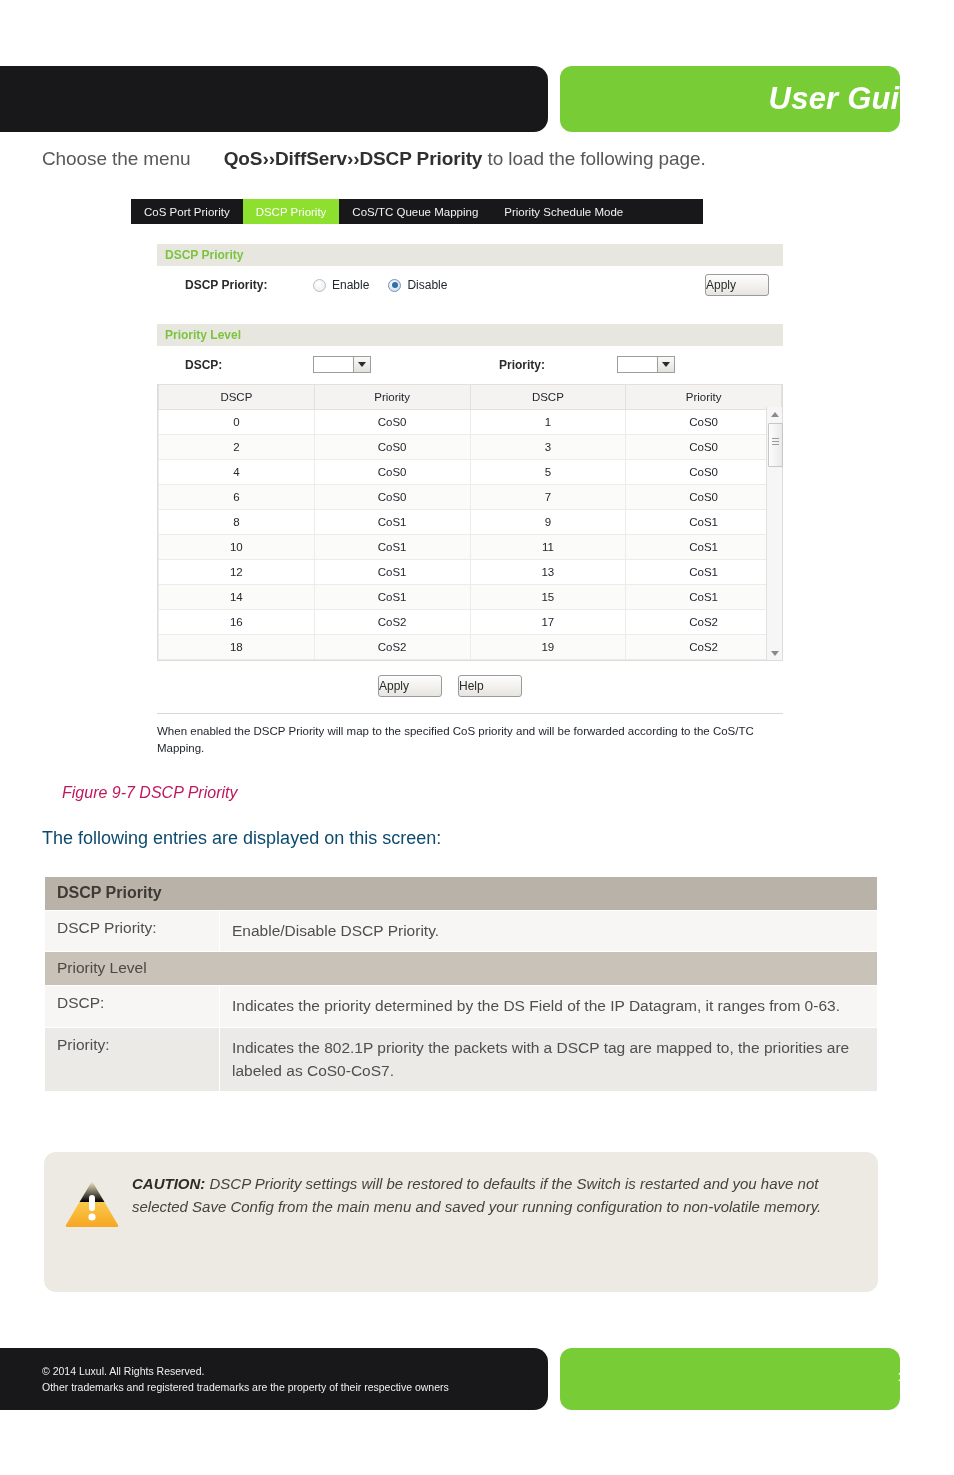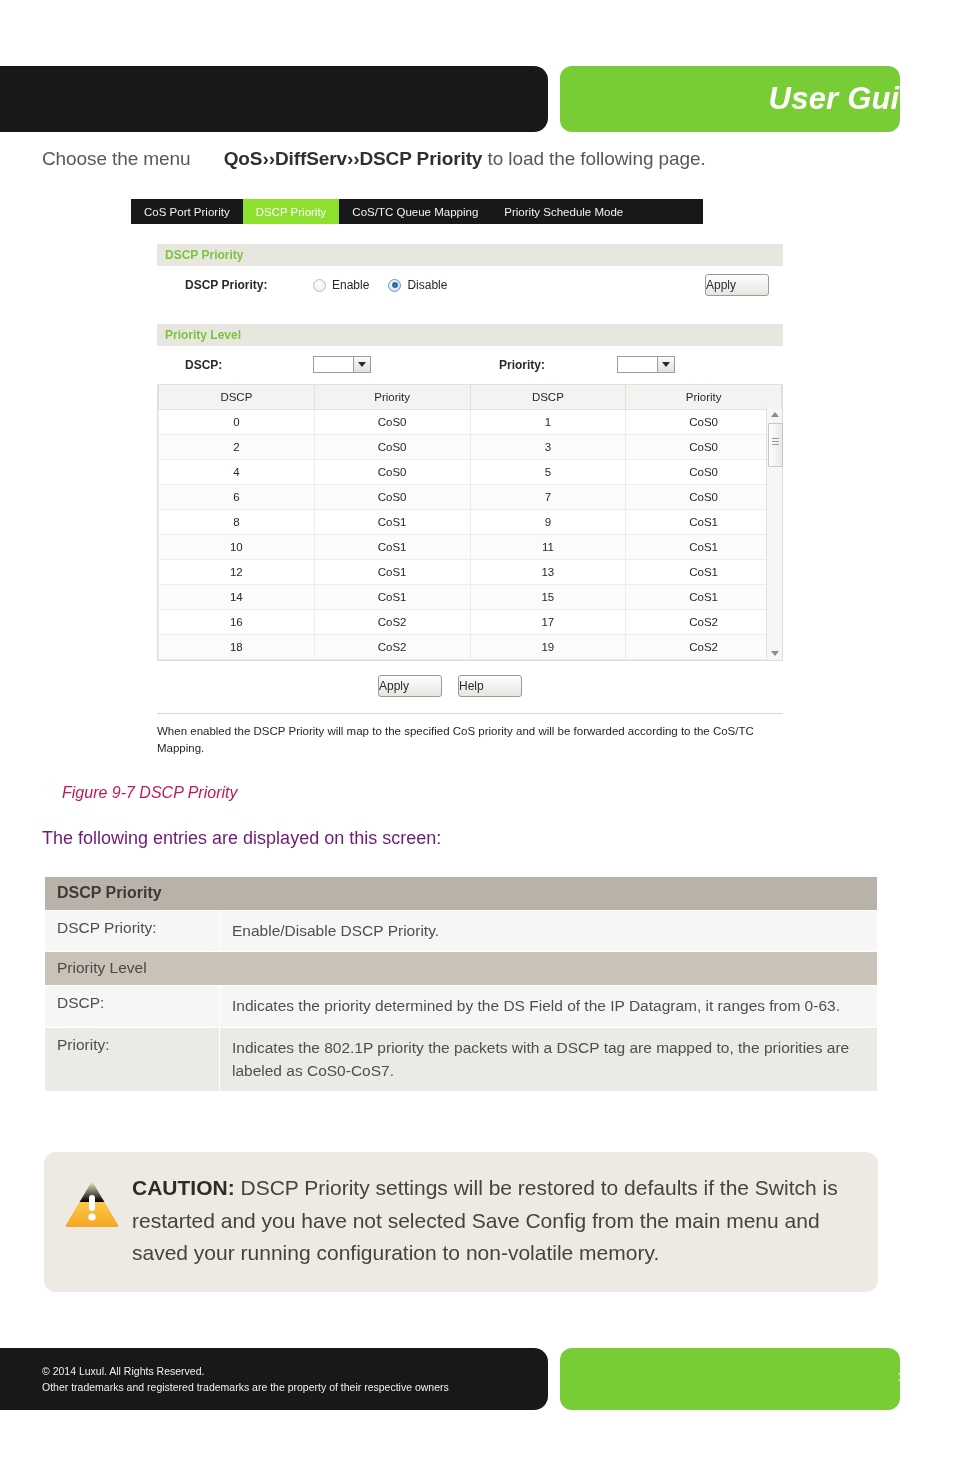--- a/index.html
+++ b/index.html
@@ -321,21 +321,21 @@
     font-size: 16px;
     font-style: italic;
     color: #be185d;
     margin-left: 20px;
   }
   .screen-intro {
     position: absolute;
     top: 828px;
     left: 42px;
     font-size: 18px;
-    color: #701a75;
+    color: #0c4a6e;
   }
 
   
   .desc-table {
     position: absolute;
     top: 876px;
     left: 44px;
     width: 834px;
     border-collapse: collapse;
     font-size: 15.5px;
@@ -376,25 +376,26 @@
     display: flex;
     padding: 18px 22px 20px 20px;
     box-sizing: border-box;
   }
   .caution-icon {
     width: 64px;
     flex: 0 0 64px;
     padding-top: 8px;
   }
   .caution-text {
-    font-size: 21px;
+    font-size: 15px;
     color: #46433f;
     line-height: 1.55;
     padding-left: 4px;
     padding-top: 2px;
+    font-style: italic;
   }
   .caution-text b { color: #2e2b28; font-weight: bold; }
 
   
   .footer {
     position: absolute;
     top: 1348px;
     left: 0;
     width: 954px;
     height: 62px;

